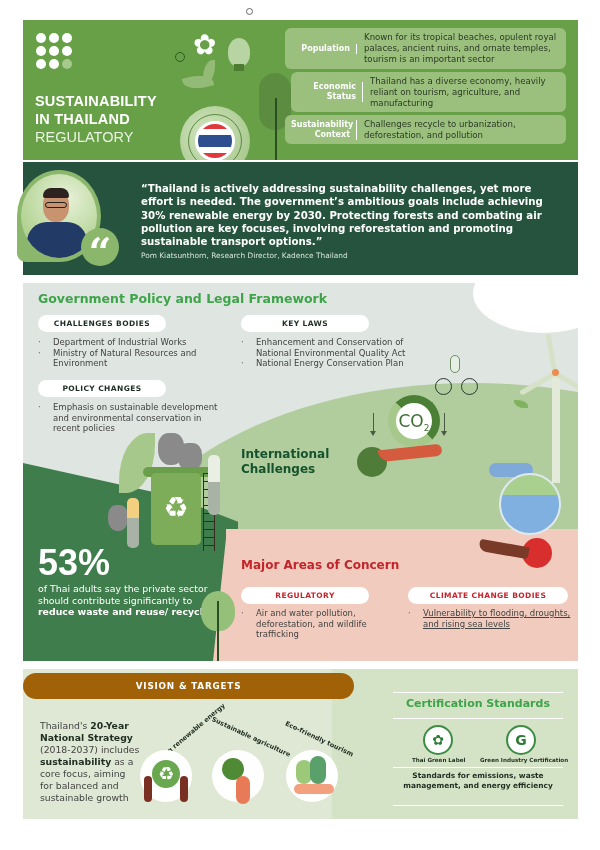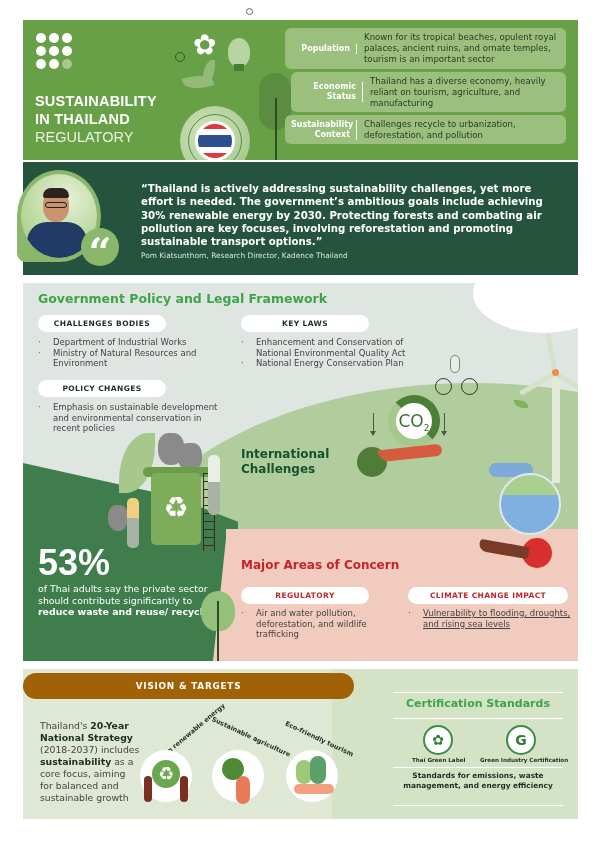--- a/index.html
+++ b/index.html
@@ -258,21 +258,21 @@
   <div class="stat-big">53%</div>
   <p class="stat-text"><span>of Thai adults say the private sector should contribute significantly to </span><b>reduce waste and reuse/ recycle</b></p>
   <div class="tree-sm"></div>
   <div class="tree-sm-trunk"></div>
 
   <h3 class="concern-title">Major Areas of Concern</h3>
   <div class="pill pink-pill" style="left:218px; top:304px; width:128px;">REGULATORY</div>
   <ul class="bullets" style="left:218px; top:325px; width:150px;">
     <li>Air and water pollution, deforestation, and wildlife trafficking</li>
   </ul>
-  <div class="pill pink-pill" style="left:385px; top:304px; width:160px;">CLIMATE CHANGE IMPACT</div>
+  <div class="pill pink-pill" style="left:385px; top:304px; width:160px;">CLIMATE CHANGE BODIES</div>
   <ul class="bullets" style="left:385px; top:325px; width:170px;text-decoration:underline;">
     <li>Vulnerability to flooding, droughts, and rising sea levels</li>
   </ul>
 </section>
 
 <div class="bottom"></div>
 <div class="bottom-right-bg"></div>
 
 <div class="vt-header">VISION &amp; TARGETS</div>
 <p class="vt-text"><span>Thailand's </span><b>20-Year National Strategy</b><span> (2018-2037) includes </span><b>sustainability</b><span> as a core focus, aiming for balanced and sustainable growth</span></p>

